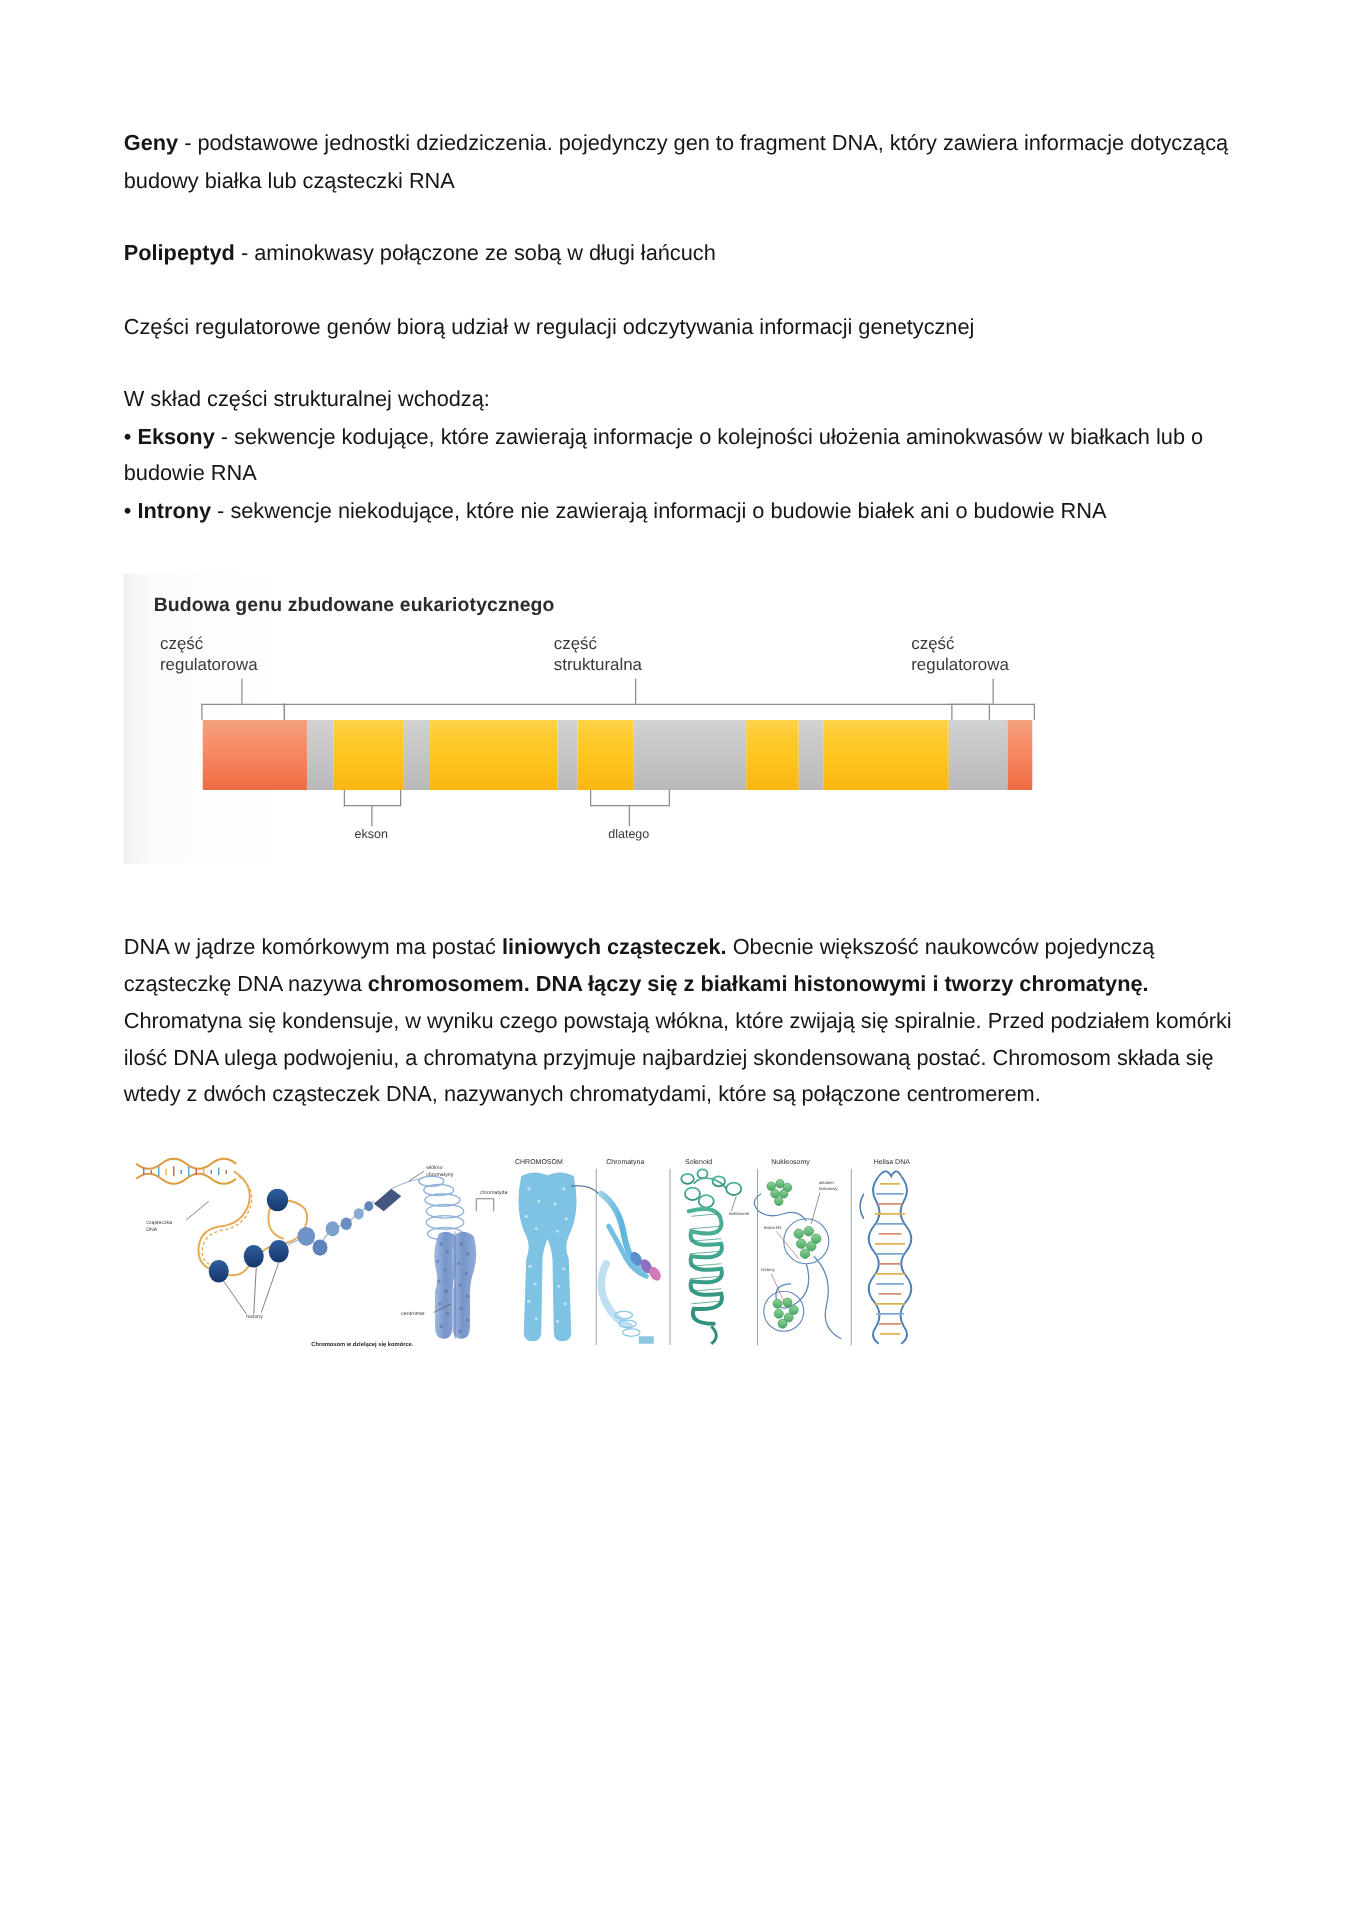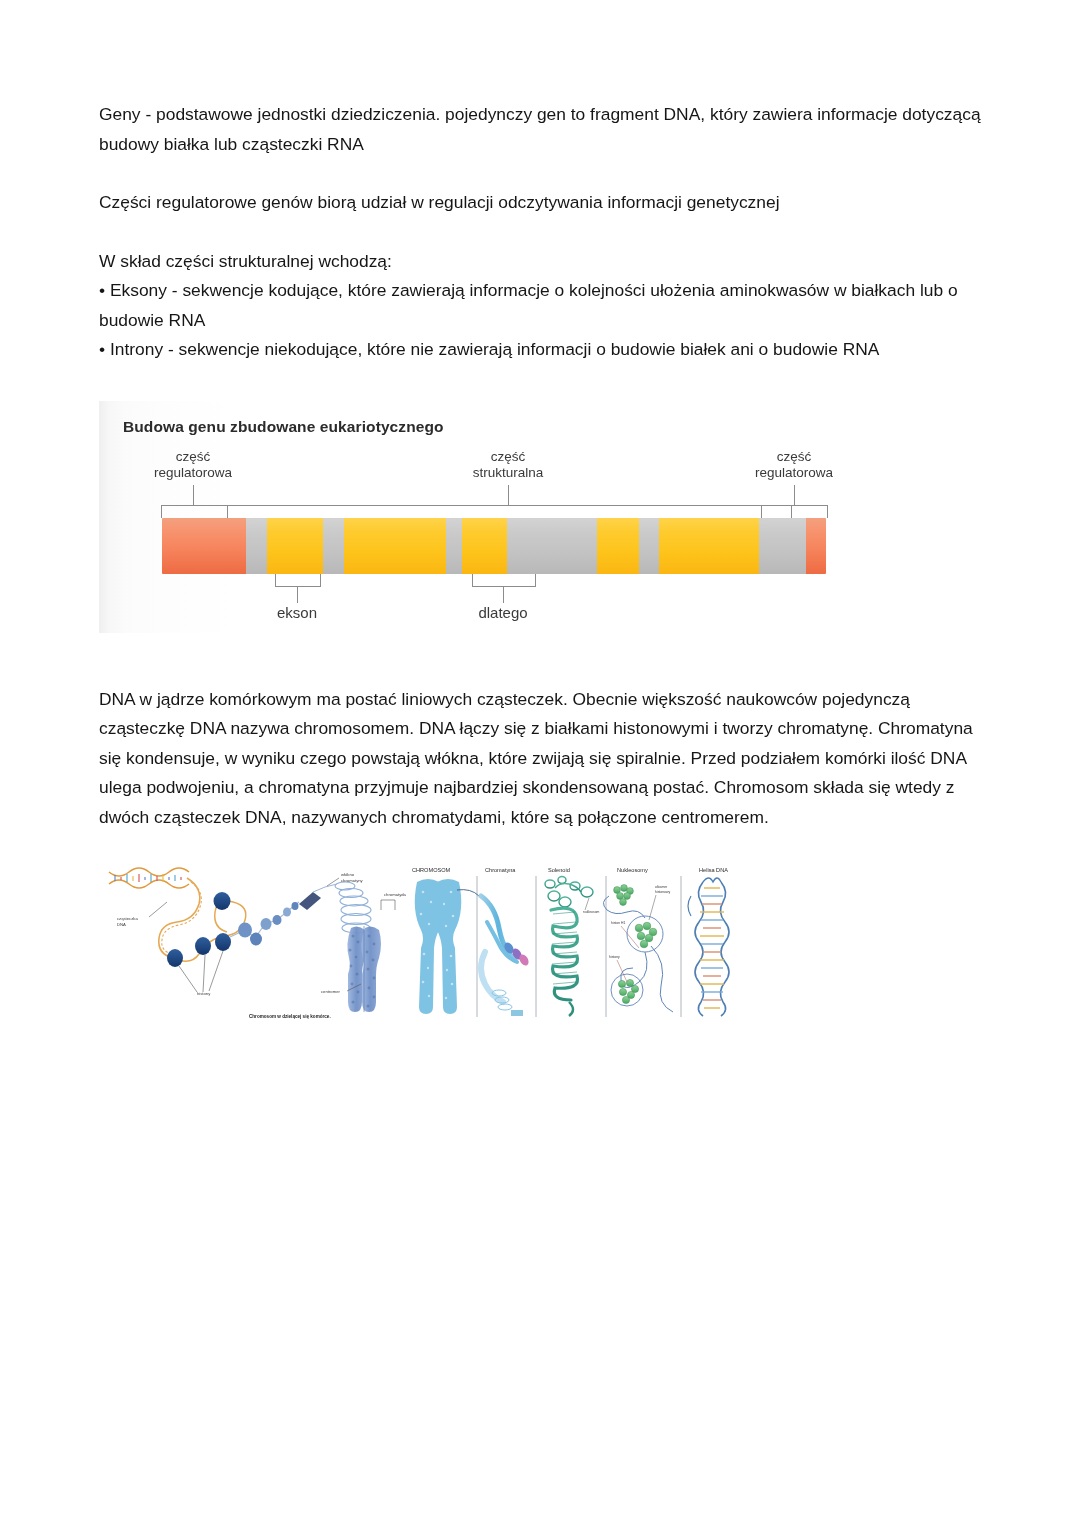--- a/index.html
+++ b/index.html
@@ -37,21 +37,21 @@
     margin: 0 0 36px 0;
     letter-spacing: -0.2px;
   }
 
   p.para {
     font-size: 17.4px;
     line-height: 29.5px;
     margin: 0 0 29px 0;
     color: #161616;
   }
-  b, .b { font-weight: normal; }
+  b, .b { font-weight: bold; }
 
   .bullet-line { text-indent: 0; }
 
   
   .fig-gene {
     position: relative;
     width: 738px;
     height: 232px;
     margin: 36px 0 0 0;
     background: linear-gradient(to right, #efefef 0px, #f7f7f7 10px, #fbfbfb 26px, #fdfdfd 60px, #ffffff 140px, #ffffff 100%);
@@ -63,21 +63,20 @@
     font-size: 15.5px;
     font-weight: bold;
     color: #2b2b2b;
     letter-spacing: 0.1px;
   }
   .gl {               
     position: absolute;
     font-size: 13.5px;
     line-height: 16.5px;
     color: #3a3a3a;
-    text-align: center;
     width: 130px;
   }
   .gl.l1 { left: 29px;  top: 48px; }
   .gl.l2 { left: 344px; top: 48px; }
   .gl.l3 { left: 630px; top: 48px; }
 
   
   .leader {
     position: absolute;
     width: 1px;
@@ -130,21 +129,21 @@
     border-top: none;
     height: 12px;
   }
   .bbracket.ex  { left: 176px; top: 173px; width: 44px; }
   .bbracket.intr{ left: 373px; top: 173px; width: 62px; }
   .leader.d { left: 198px; top: 185px; height: 17px; }
   .leader.e { left: 404px; top: 185px; height: 17px; }
 
   .bl {
     position: absolute;
-    font-size: 15px;
+    font-size: 10px;
     color: #3a3a3a;
     text-align: center;
     width: 120px;
   }
   .bl.ekson { left: 138px; top: 203px; }
   .bl.intron{ left: 344px; top: 203px; }
 
   
   .fig-chrom {
     position: relative;
@@ -161,20 +160,21 @@
 </style>
 </head>
 <body>
 
 <div class="page">
   <div class="content">
 
 
     <p class="para"><b>Geny</b><span> - podstawowe jednostki dziedziczenia. pojedynczy gen to fragment DNA, który zawiera informacje dotyczącą budowy białka lub cząsteczki RNA</span></p>
 
+    <p class="para"><b>Polipeptyd</b><span> - aminokwasy połączone ze sobą w długi łańcuch</span></p>
 
 
     <p class="para">Części regulatorowe genów biorą udział w regulacji odczytywania informacji genetycznej</p>
 
     <p class="para">
       <span>W skład części strukturalnej wchodzą:</span><br>
       <span class="bullet-line"><span>• </span><b>Eksony</b><span> - sekwencje kodujące, które zawierają informacje o kolejności ułożenia aminokwasów w białkach lub o budowie RNA</span></span><br>
       <span class="bullet-line"><span>• </span><b>Introny</b><span> - sekwencje niekodujące, które nie zawierają informacji o budowie białek ani o budowie RNA</span></span>
     </p>
 

